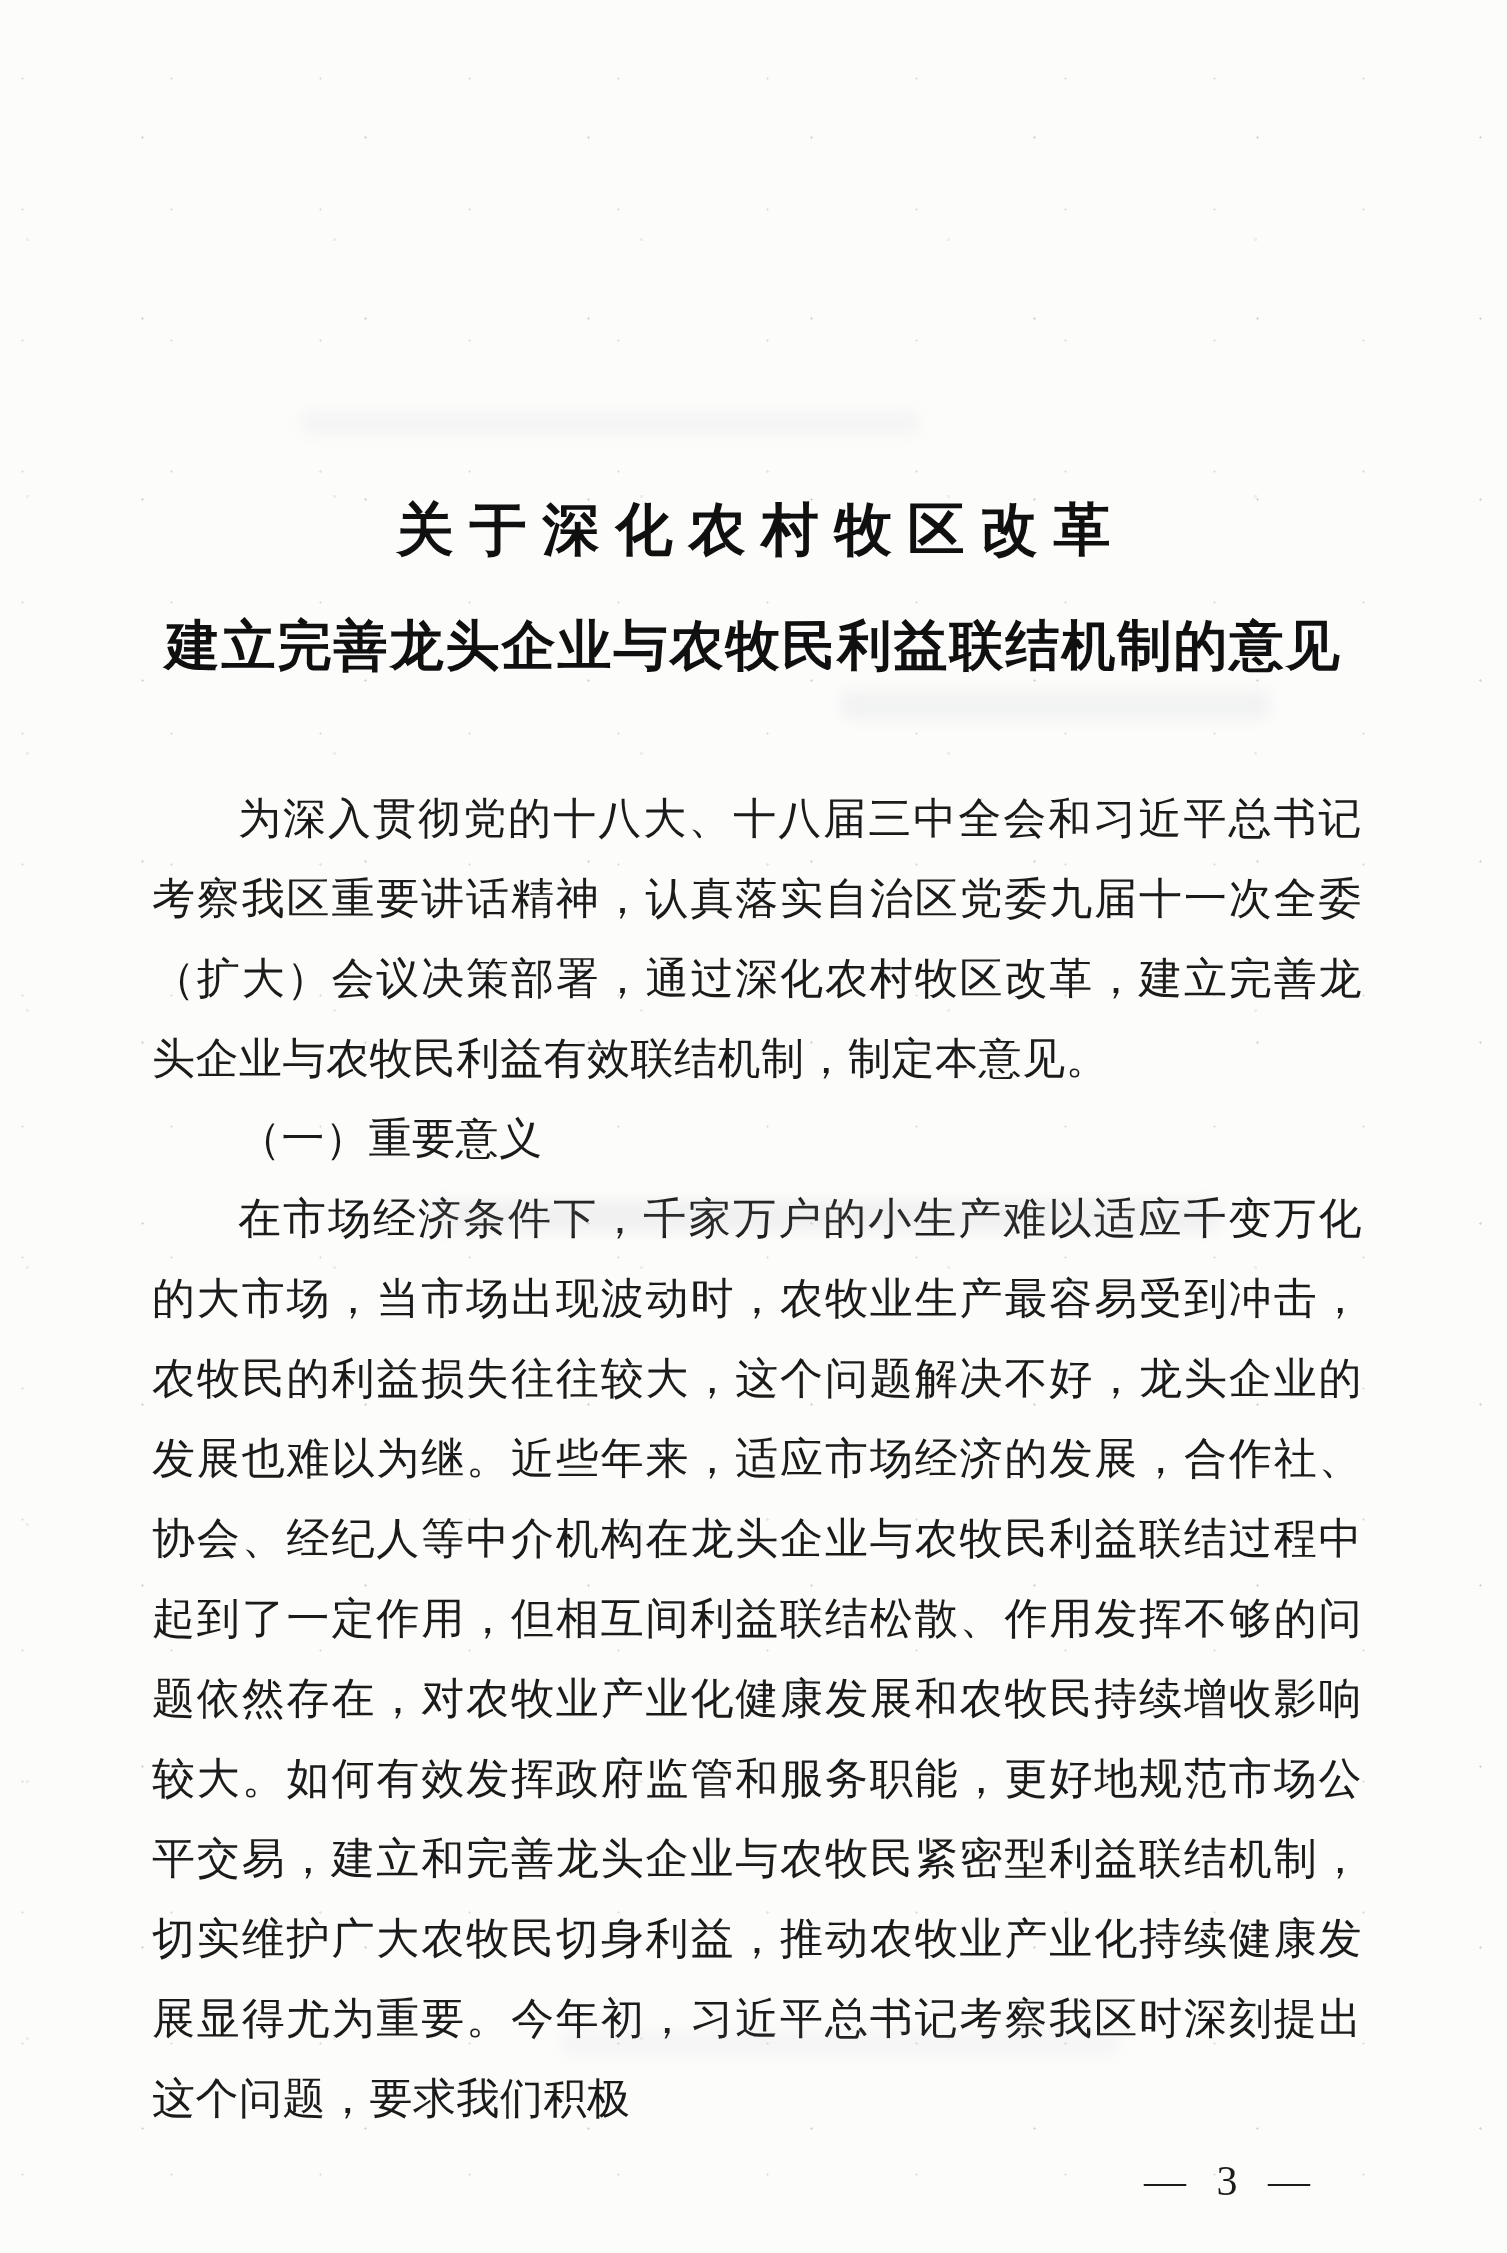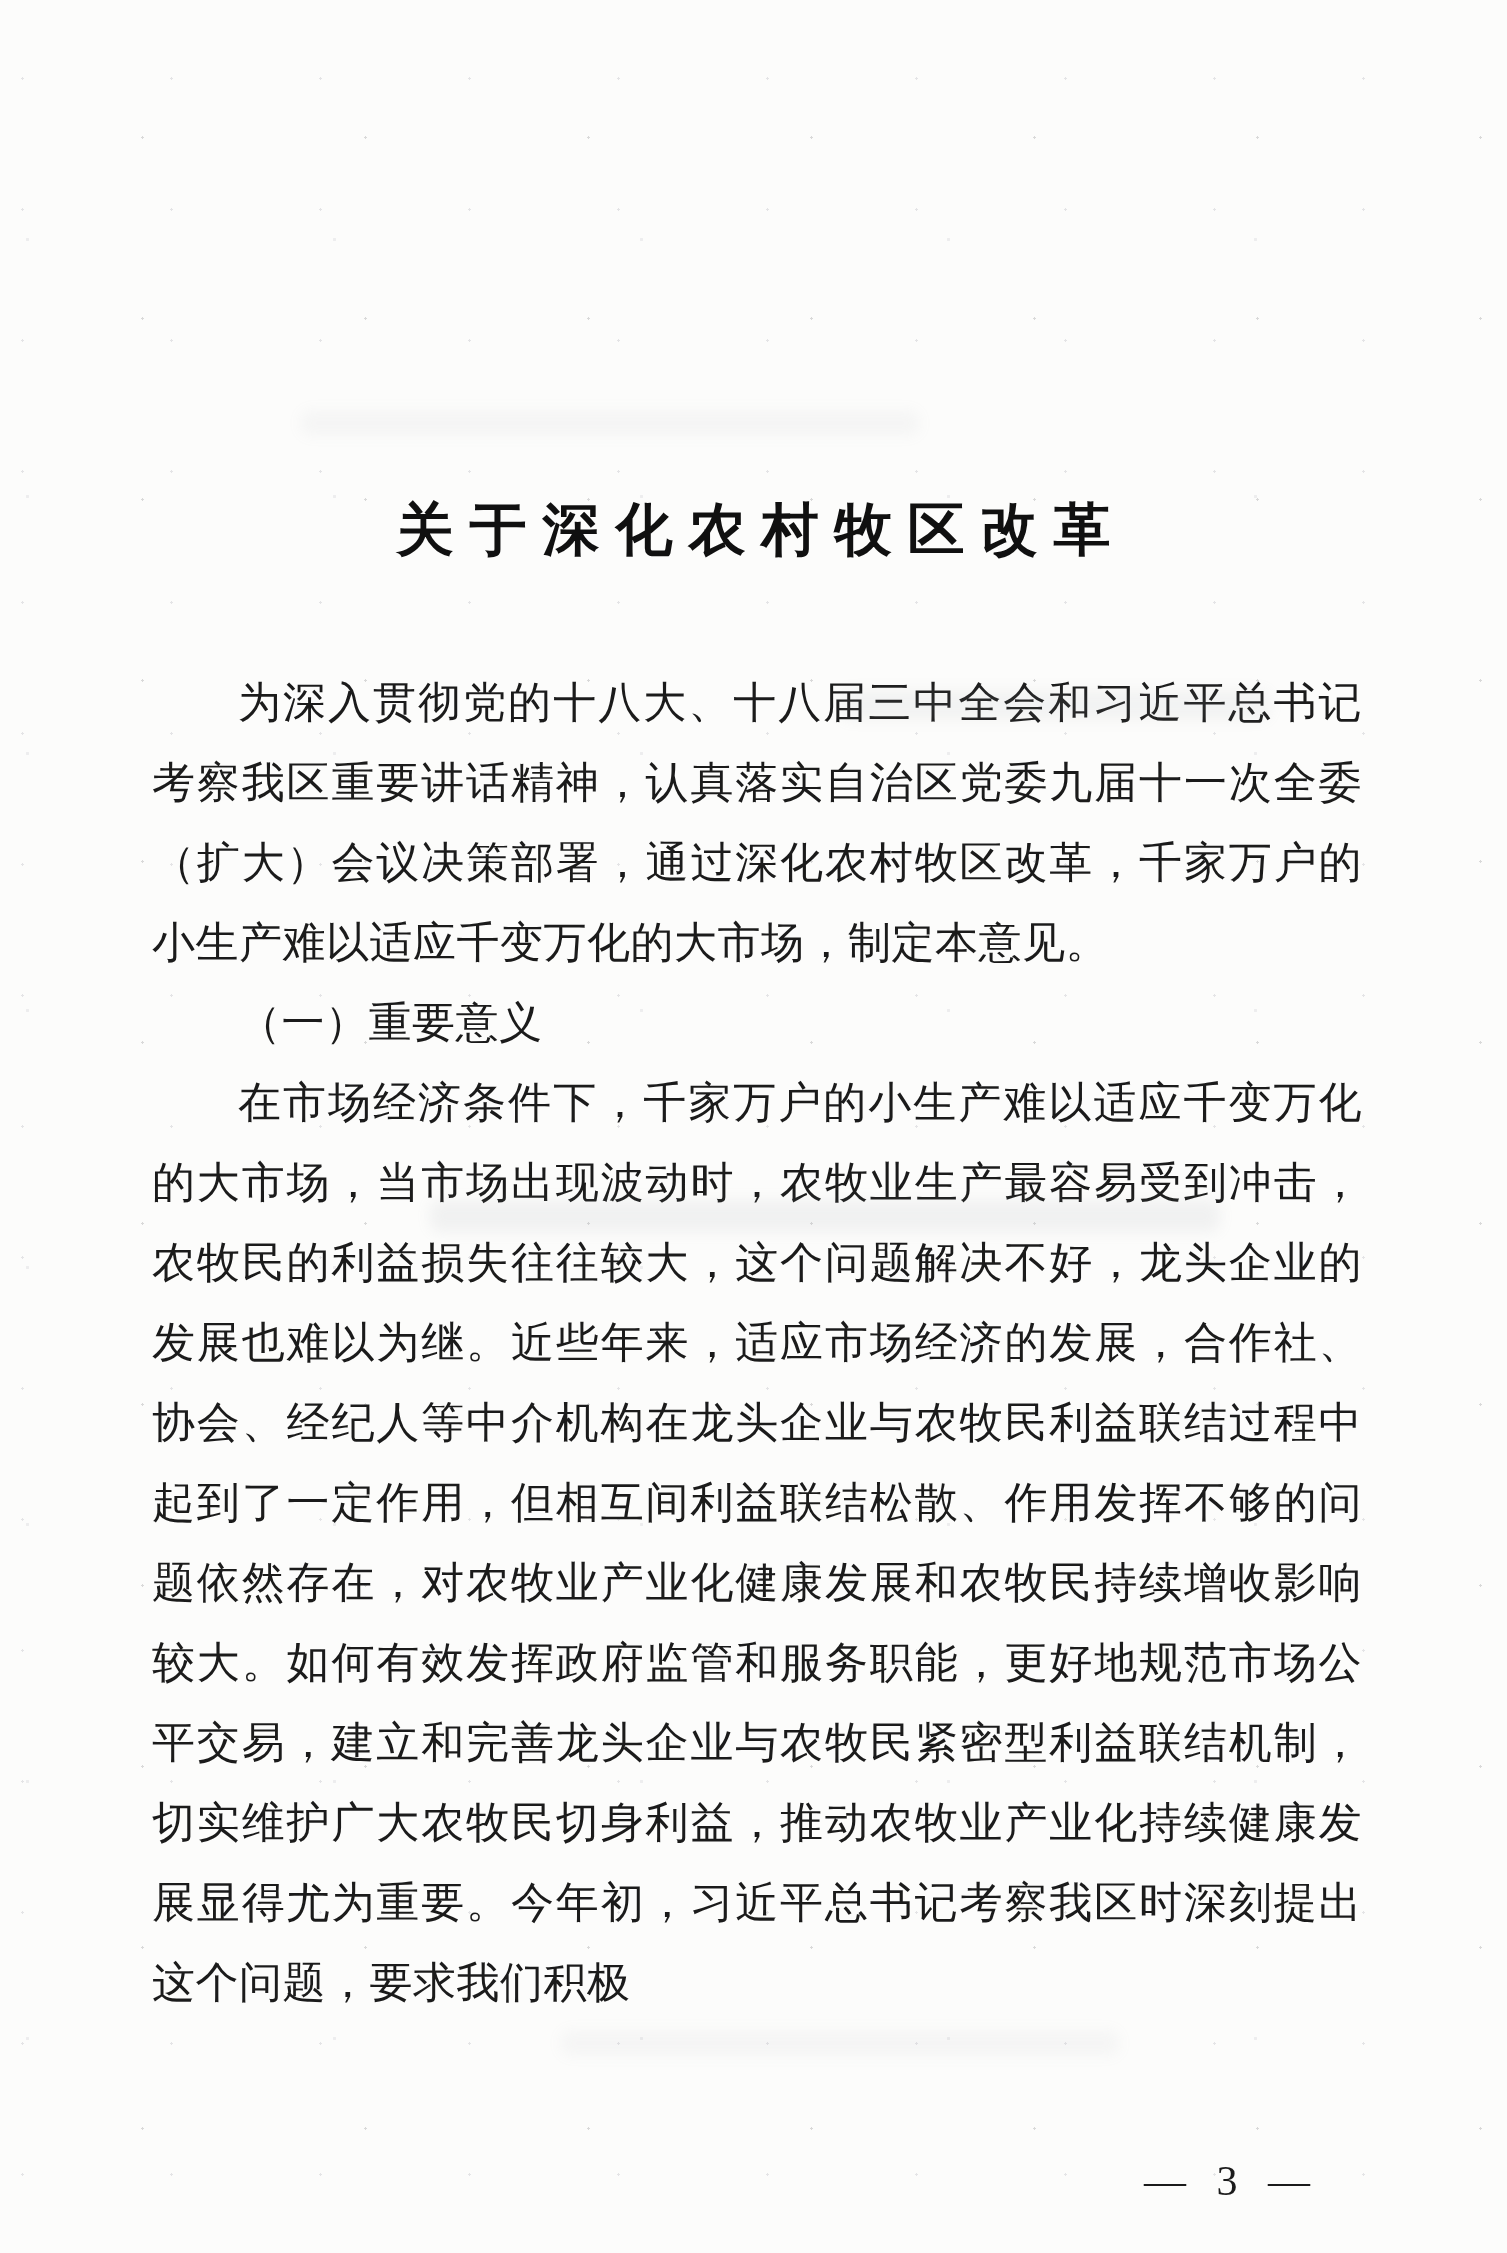--- a/index.html
+++ b/index.html
@@ -96,24 +96,25 @@
 
 <div class="page">
 
   <div class="smudge smudge-3"></div>
   <div class="smudge smudge-1"></div>
   <div class="smudge smudge-2"></div>
   <div class="smudge smudge-4"></div>
 
   <header class="title-block">
     <div class="title-line1">关于深化农村牧区改革</div>
+    <div class="title-line2">建立完善龙头企业与农牧民利益联结机制的意见</div>
   </header>
 
   <main class="body-text">
-    <p class="para">为深入贯彻党的十八大、十八届三中全会和习近平总书记考察我区重要讲话精神，认真落实自治区党委九届十一次全委（扩大）会议决策部署，通过深化农村牧区改革，千家万户的小生产难以适应千变万化的大市场，制定本意见。</p>
+    <p class="para">为深入贯彻党的十八大、十八届三中全会和习近平总书记考察我区重要讲话精神，认真落实自治区党委九届十一次全委（扩大）会议决策部署，通过深化农村牧区改革，建立完善龙头企业与农牧民利益有效联结机制，制定本意见。</p>
     <p class="para heading2">（一）重要意义</p>
     <p class="para">在市场经济条件下，千家万户的小生产难以适应千变万化的大市场，当市场出现波动时，农牧业生产最容易受到冲击，农牧民的利益损失往往较大，这个问题解决不好，龙头企业的发展也难以为继。近些年来，适应市场经济的发展，合作社、协会、经纪人等中介机构在龙头企业与农牧民利益联结过程中起到了一定作用，但相互间利益联结松散、作用发挥不够的问题依然存在，对农牧业产业化健康发展和农牧民持续增收影响较大。如何有效发挥政府监管和服务职能，更好地规范市场公平交易，建立和完善龙头企业与农牧民紧密型利益联结机制，切实维护广大农牧民切身利益，推动农牧业产业化持续健康发展显得尤为重要。今年初，习近平总书记考察我区时深刻提出这个问题，要求我们积极</p>
   </main>
 
   <footer class="page-footer">
     <span class="page-number">— 3 —</span>
   </footer>
 
 </div>
 

